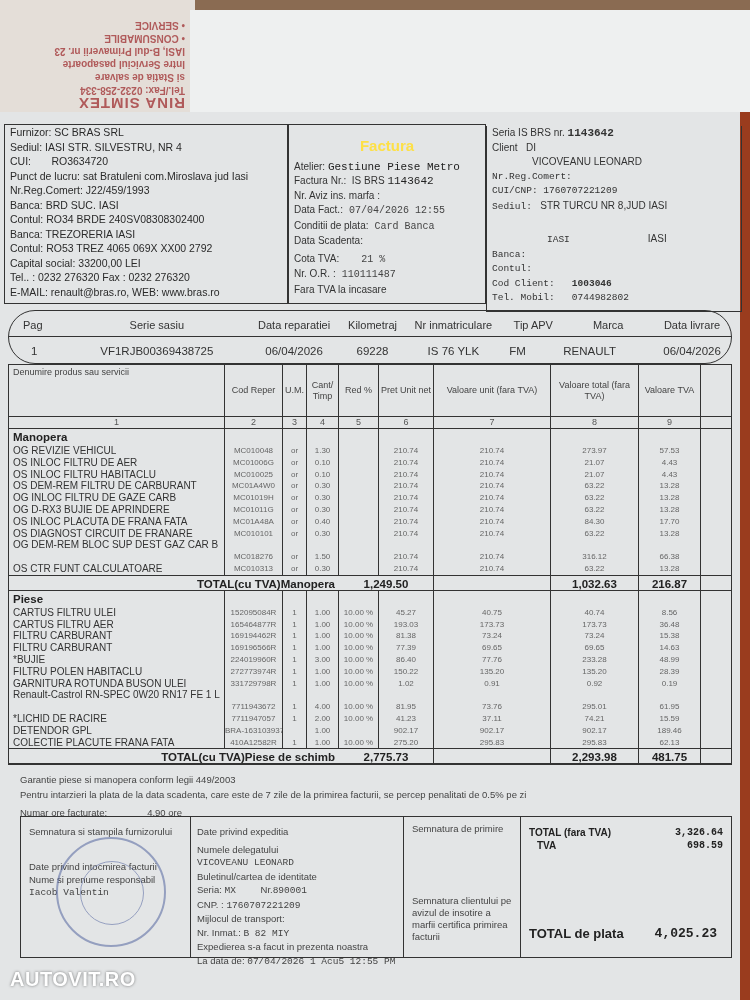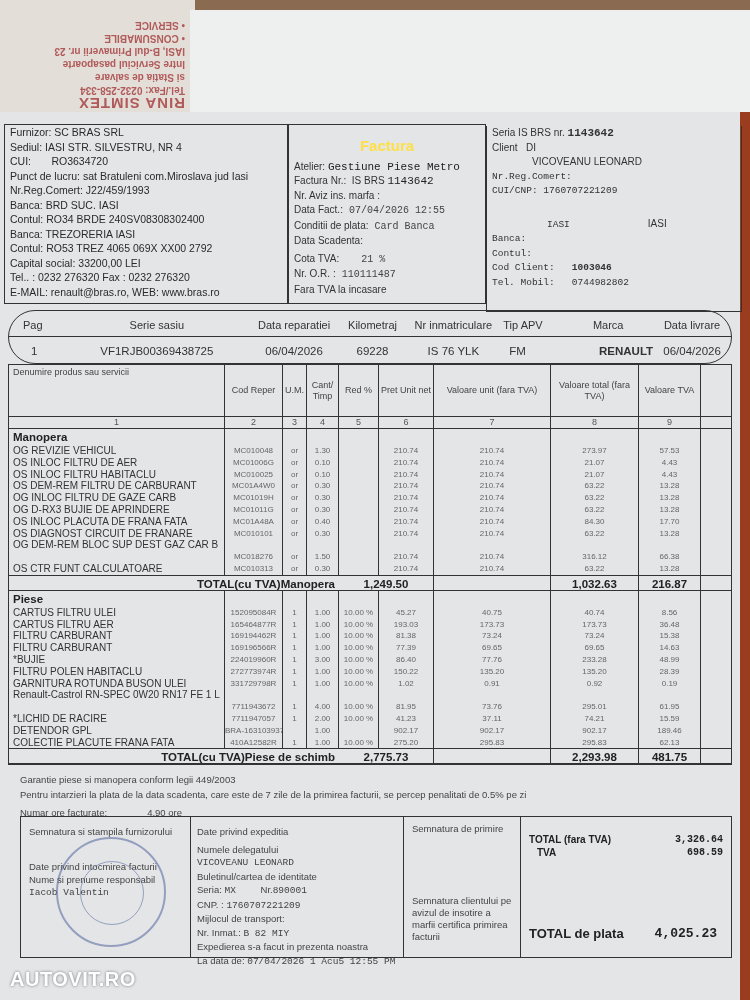--- a/index.html
+++ b/index.html
@@ -115,47 +115,48 @@
   <div><span>Nr. O.R. :</span><span class="v">110111487</span></div>
   <div>Fara TVA la incasare</div>
 </div>
 
 <div class="box client">
   <div><span>Seria IS BRS nr.</span> <span class="m b" style="font-size:11px">1143642</span></div>
   <div><span>Client</span> &nbsp;&nbsp;<span>DI</span></div>
   <div style="padding-left:40px">VICOVEANU LEONARD</div>
   <div class="m">Nr.Reg.Comert:</div>
   <div class="m"><span>CUI/CNP:</span> <span>1760707221209</span></div>
+  <div><span class="m">Sediul:</span> &nbsp;&nbsp;<span>STR TURCU NR 8,JUD IASI</span></div>
   <div style="height:18px"></div>
   <div><span class="m" style="margin-left:55px">IASI</span><span style="margin-left:78px">IASI</span></div>
   <div class="m">Banca:</div>
   <div class="m">Contul:</div>
   <div class="m"><span>Cod Client:</span> &nbsp;&nbsp;<span class="b">1003046</span></div>
   <div class="m"><span>Tel. Mobil:</span> &nbsp;&nbsp;<span>0744982802</span></div>
 </div>
 
 <div class="box vehicle">
   <div class="hdr">
     <span style="width:58px;padding-left:14px">Pag</span>
     <span style="width:180px;text-align:center">Serie sasiu</span>
     <span style="width:95px;text-align:center">Data reparatiei</span>
     <span style="width:62px;text-align:center">Kilometraj</span>
     <span style="width:100px;text-align:center">Nr inmatriculare</span>
-    <span style="width:60px;text-align:left">Tip APV</span>
+    <span style="width:60px;text-align:center">Tip APV</span>
     <span style="width:90px;text-align:center">Marca</span>
     <span style="width:78px;text-align:center">Data livrare</span>
   </div>
   <div class="val">
     <span style="width:58px;padding-left:22px">1</span>
     <span style="width:180px;text-align:center">VF1RJB00369438725</span>
     <span style="width:95px;text-align:center">06/04/2026</span>
     <span style="width:62px;text-align:center">69228</span>
     <span style="width:100px;text-align:center">IS 76 YLK</span>
     <span style="width:60px;text-align:left;padding-left:6px">FM</span>
-    <span style="width:90px;text-align:right;font-weight:bold">RENAULT</span>
+    <span style="width:90px;text-align:left;font-weight:normal">RENAULT</span>
     <span style="width:78px;text-align:center">06/04/2026</span>
   </div>
 </div>
 
 <div class="items">
   <div class="grid colhead">
     <div>Denumire produs sau servicii</div>
     <div>Cod Reper</div>
     <div>U.M.</div>
     <div>Cant/ Timp</div>
@@ -502,21 +503,21 @@
     <div>Mijlocul de transport:</div>
     <div><span>Nr. Inmat.:</span> <span class="mono">B 82 MIY</span></div>
     <div>Expedierea s-a facut in prezenta noastra</div>
     <div><span>La data de:</span> <span class="mono">07/04/2026 1 Acu5 12:55 PM</span></div>
   </div>
   <div class="c3">
     <div>Semnatura de primire</div>
     <div style="position:absolute;left:8px;bottom:14px;width:100px;line-height:12px">Semnatura clientului pe avizul de insotire a marfii certifica primirea facturii</div>
   </div>
   <div class="c4">
-    <div class="tot-line" style="margin-top:11px;font-size:10px">
+    <div class="tot-line" style="margin-top:4px;font-size:10px">
         <span>TOTAL (fara TVA)</span>
         <span class="mono">3,326.64</span>
       </div>
     <div class="tot-line" style="margin-top:2px;font-size:10px">
         <span style="padding-left:8px">TVA</span>
         <span class="mono">698.59</span>
       </div>
     <div class="tot-line" style="position:absolute;left:8px;right:14px;bottom:16px;font-size:13px">
         <span>TOTAL de plata</span>
         <span class="mono">4,025.23</span>

